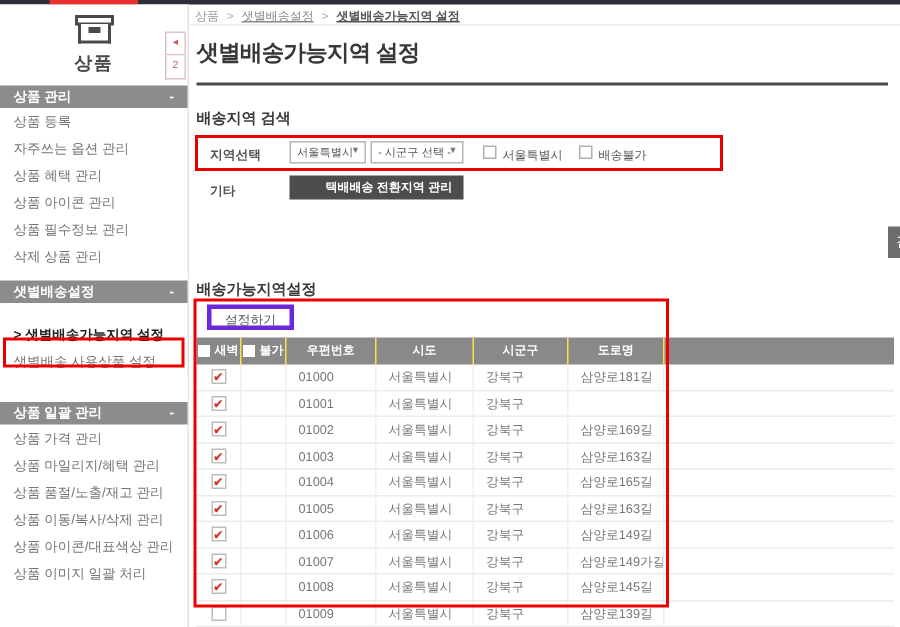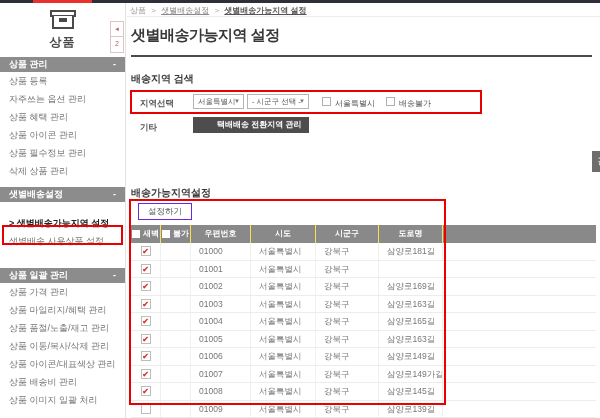--- a/index.html
+++ b/index.html
@@ -46,21 +46,21 @@
   .form-label { position:absolute; font-size:8.5px; font-weight:bold; color:#555; }
   .select { position:absolute; height:15px; border:1px solid #b5b5b5; background:#fff; font-size:7.5px; color:#555; line-height:13px; padding:0 10px 0 4px; white-space:nowrap; }
   .select .arrow { position:absolute; right:3px; top:0; font-size:6px; color:#777; line-height:13px; }
   .cbox { position:absolute; width:9px; height:9px; border:1px solid #b0b0b0; background:#fff; }
   .cbox-label { position:absolute; font-size:8px; color:#555; }
   .dark-btn { position:absolute; height:16px; background:#4d4d4d; color:#fff; font-size:8px; font-weight:bold; line-height:16px; padding:0 8px; white-space:nowrap; }
   .search-btn { position:absolute; left:549px; top:151px; width:47px; height:21px; background:#6d6d6d; color:#fff; font-size:9px; font-weight:normal; line-height:21px; text-align:center;margin-left:43px; }
 
   
   .table-title { position:absolute; left:131px; top:186px; font-size:10px; font-weight:bold; color:#3a3a3a; }
-  .apply-btn { position:absolute; left:138px; top:203px; height:17px; padding:0 9px; border:1px solid #6d28d9; background:#fff; font-size:8.5px; color:#555; line-height:15px; }
+  .apply-btn { position:absolute; left:138px; top:203px; height:17px; padding:0 9px; border:3px solid #6d28d9; background:#fff; font-size:8.5px; color:#555; line-height:15px; }
   .table { position:absolute; left:131px; top:225px; width:465px; }
   .tr { display:flex; }
   .thead { height:18px; background:#898989; }
   .th { color:#fff; font-size:8px; font-weight:bold; line-height:18px; text-align:center; border-right:1px solid #fde047; display:flex; align-items:center; justify-content:center; }
   .th:last-child { border-right:none; }
   .hd-cb { display:inline-block; width:8px; height:8px; background:#fff; margin-right:3px; }
   .tbody-row { height:17.5px; border-bottom:1px solid #ececec; }
   .td { font-size:8.5px; color:#777; line-height:17px; border-right:1px solid #f0f0f0; padding-left:8px; white-space:nowrap; overflow:hidden; }
   .td:last-child { border-right:none; }
   .td.center { padding-left:0; text-align:center; display:flex; align-items:center; justify-content:center; }
@@ -115,21 +115,20 @@
 
     <div class="group-header">
       <span>상품 일괄 관리</span>
       <span>-</span>
     </div>
     <div class="side-item">상품 가격 관리</div>
     <div class="side-item">상품 마일리지/혜택 관리</div>
     <div class="side-item">상품 품절/노출/재고 관리</div>
     <div class="side-item">상품 이동/복사/삭제 관리</div>
     <div class="side-item">상품 아이콘/대표색상 관리</div>
-    <div class="side-item">상품 배송비 관리</div>
     <div class="side-item">상품 이미지 일괄 처리</div>
   </div>
 
   <div class="breadcrumb">
     <span>상품</span>
     <span class="sep">&gt;</span>
     <span class="crumb-link">샛별배송설정</span>
     <span class="sep">&gt;</span>
     <span class="crumb-last">샛별배송가능지역 설정</span>
   </div>

